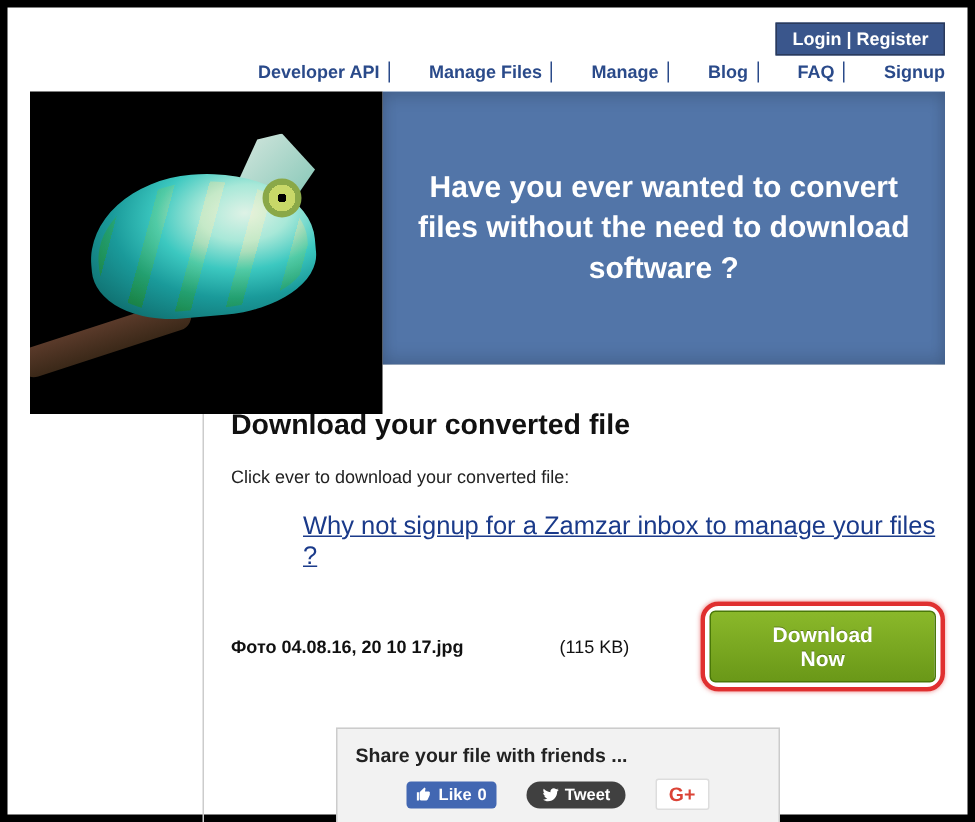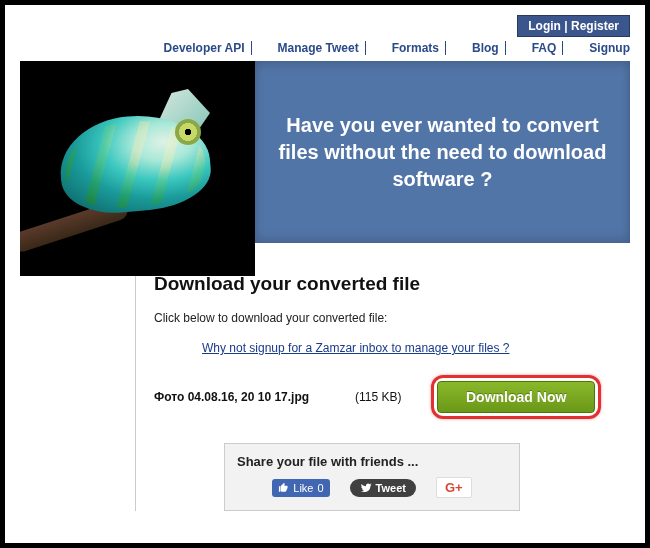--- a/index.html
+++ b/index.html
@@ -131,36 +131,36 @@
   font-size: 19px;
   color: #111;
   margin-bottom: 16px;
 }
 .content .sub {
   font-size: 12px;
   color: #222;
   margin-bottom: 16px;
 }
 .content .signup-link {
-  font-size: 12px;
+  font-size: 17px;
   color: #1a3a8a;
   text-decoration: underline;
   display: block;
   margin-left: 48px;
   margin-bottom: 20px;
   cursor: pointer;
 }
 .file-row {
   display: flex;
   align-items: center;
   font-size: 12px;
   font-weight: bold;
   color: #111;
   margin-bottom: 24px;
-  gap: 6px;
+  gap: 24px;
 }
 .file-name { flex: 0 0 195px; }
 .file-size { flex: 0 0 70px; font-weight: normal; }
 .download-btn-wrap {
   border: 3px solid #e03030;
   border-radius: 12px;
   padding: 3px;
   box-shadow: 0 0 3px rgba(224,48,48,0.5);
 }
 .download-btn {
@@ -191,21 +191,21 @@
 .share-buttons {
   display: flex;
   justify-content: center;
   gap: 20px;
   align-items: center;
 }
 .fb-like {
   background: #4267b2;
   color: #fff;
   font-size: 11px;
-  font-weight: normal;
+  font-weight: bold;
   border-radius: 3px;
   padding: 3px 6px;
   display: inline-flex;
   align-items: center;
   gap: 4px;
   cursor: pointer;
 }
 .fb-like svg { width: 11px; height: 11px; fill: #fff; }
 .tw-btn {
   background: #404040;
@@ -238,43 +238,43 @@
   <div class="top-bar">
     <div class="login-box">
       <a>Login</a>
       <span> | </span>
       <a>Register</a>
     </div>
   </div>
 
   <div class="nav-row">
     <a>Developer API</a>
-    <a>Manage Tweet</a>
-    <a>Formats</a>
+    <a>Manage Files</a>
+    <a>Manage</a>
     <a>Blog</a>
     <a>FAQ</a>
     <a>Signup</a>
   </div>
 
   <div class="hero">
     <div class="hero-left">
       <div class="branch"></div>
       <div class="chameleon-crest"></div>
       <div class="chameleon-body"></div>
       <div class="chameleon-stripes"></div>
       <div class="chameleon-eye"></div>
     </div>
     <div class="hero-right">
       <div class="hero-text">Have you ever wanted to convert files without the need to download software ?</div>
     </div>
   </div>
 
   <div class="content">
     <h1>Download your converted file</h1>
-    <div class="sub">Click below to download your converted file:</div>
+    <div class="sub">Click ever to download your converted file:</div>
     <a class="signup-link">Why not signup for a Zamzar inbox to manage your files ?</a>
 
     <div class="file-row">
       <div class="file-name">Фото 04.08.16, 20 10 17.jpg</div>
       <div class="file-size">(115 KB)</div>
       <div class="download-btn-wrap">
         <button class="download-btn">Download Now</button>
       </div>
     </div>
 

